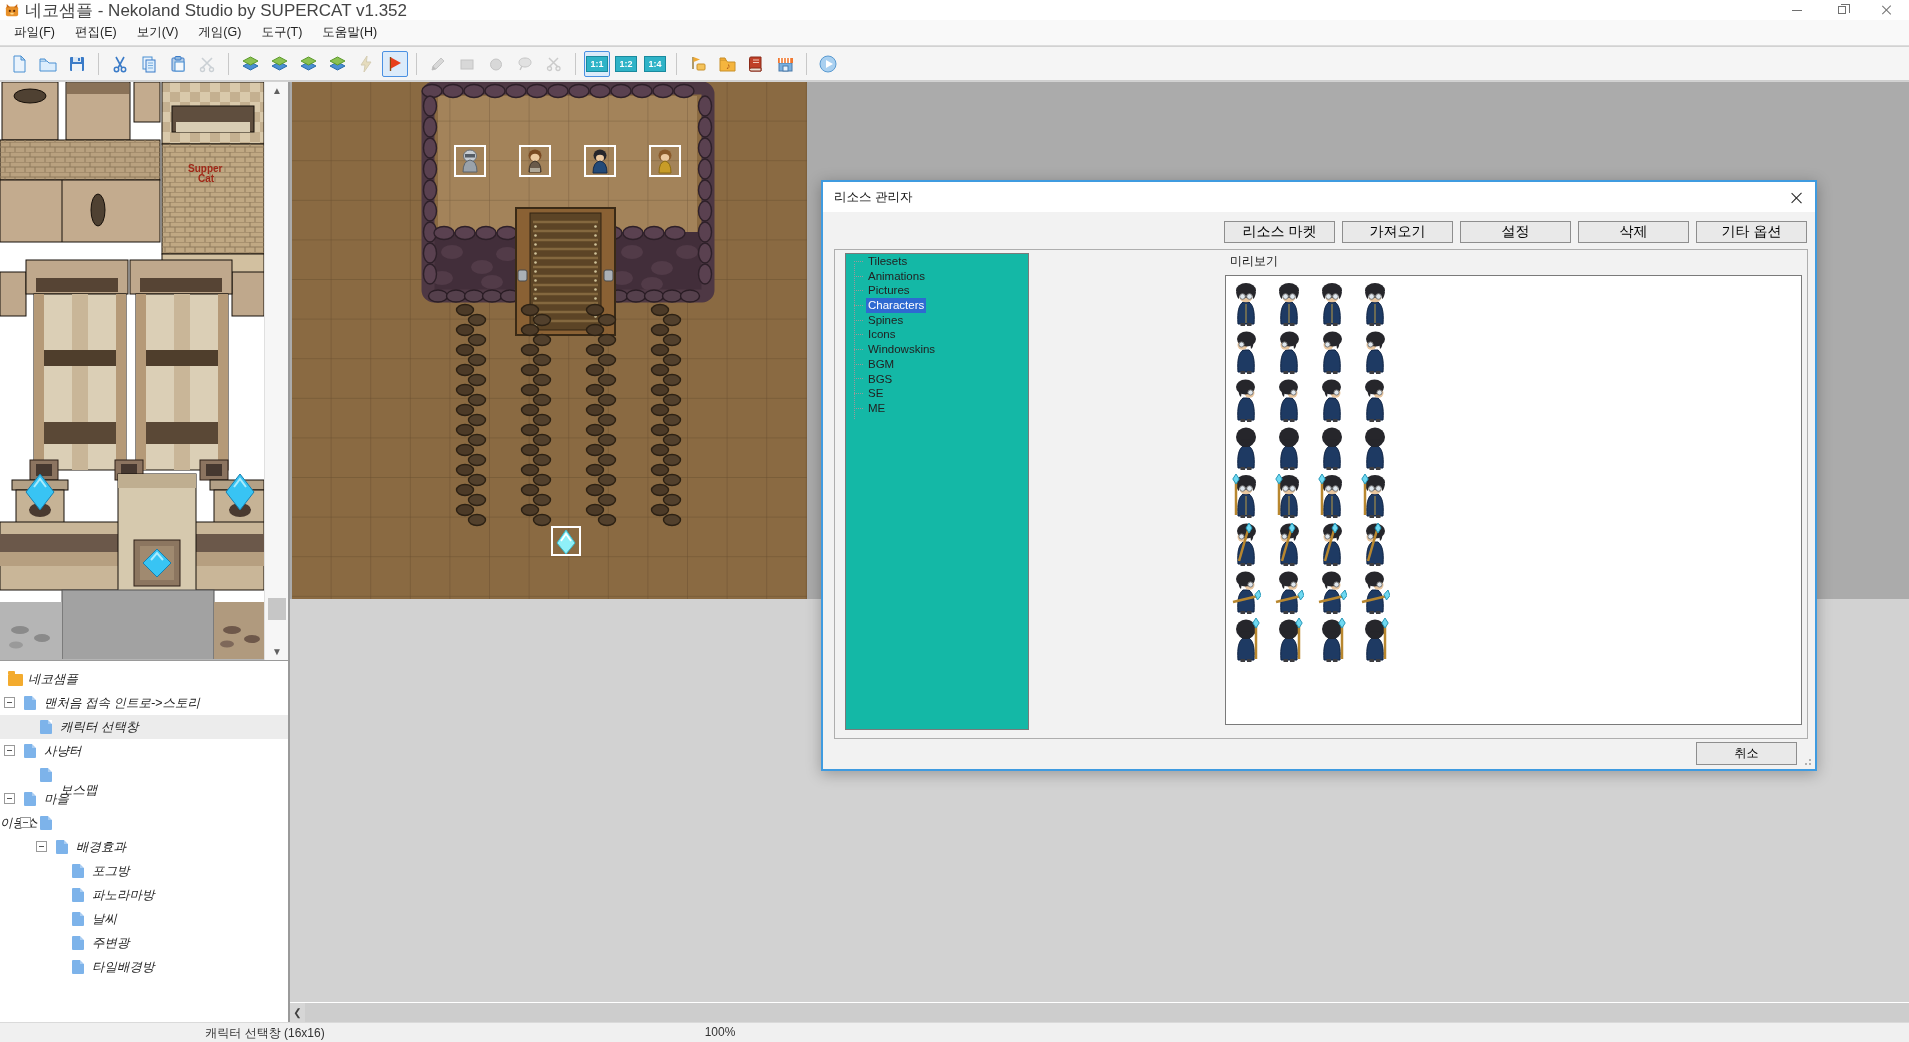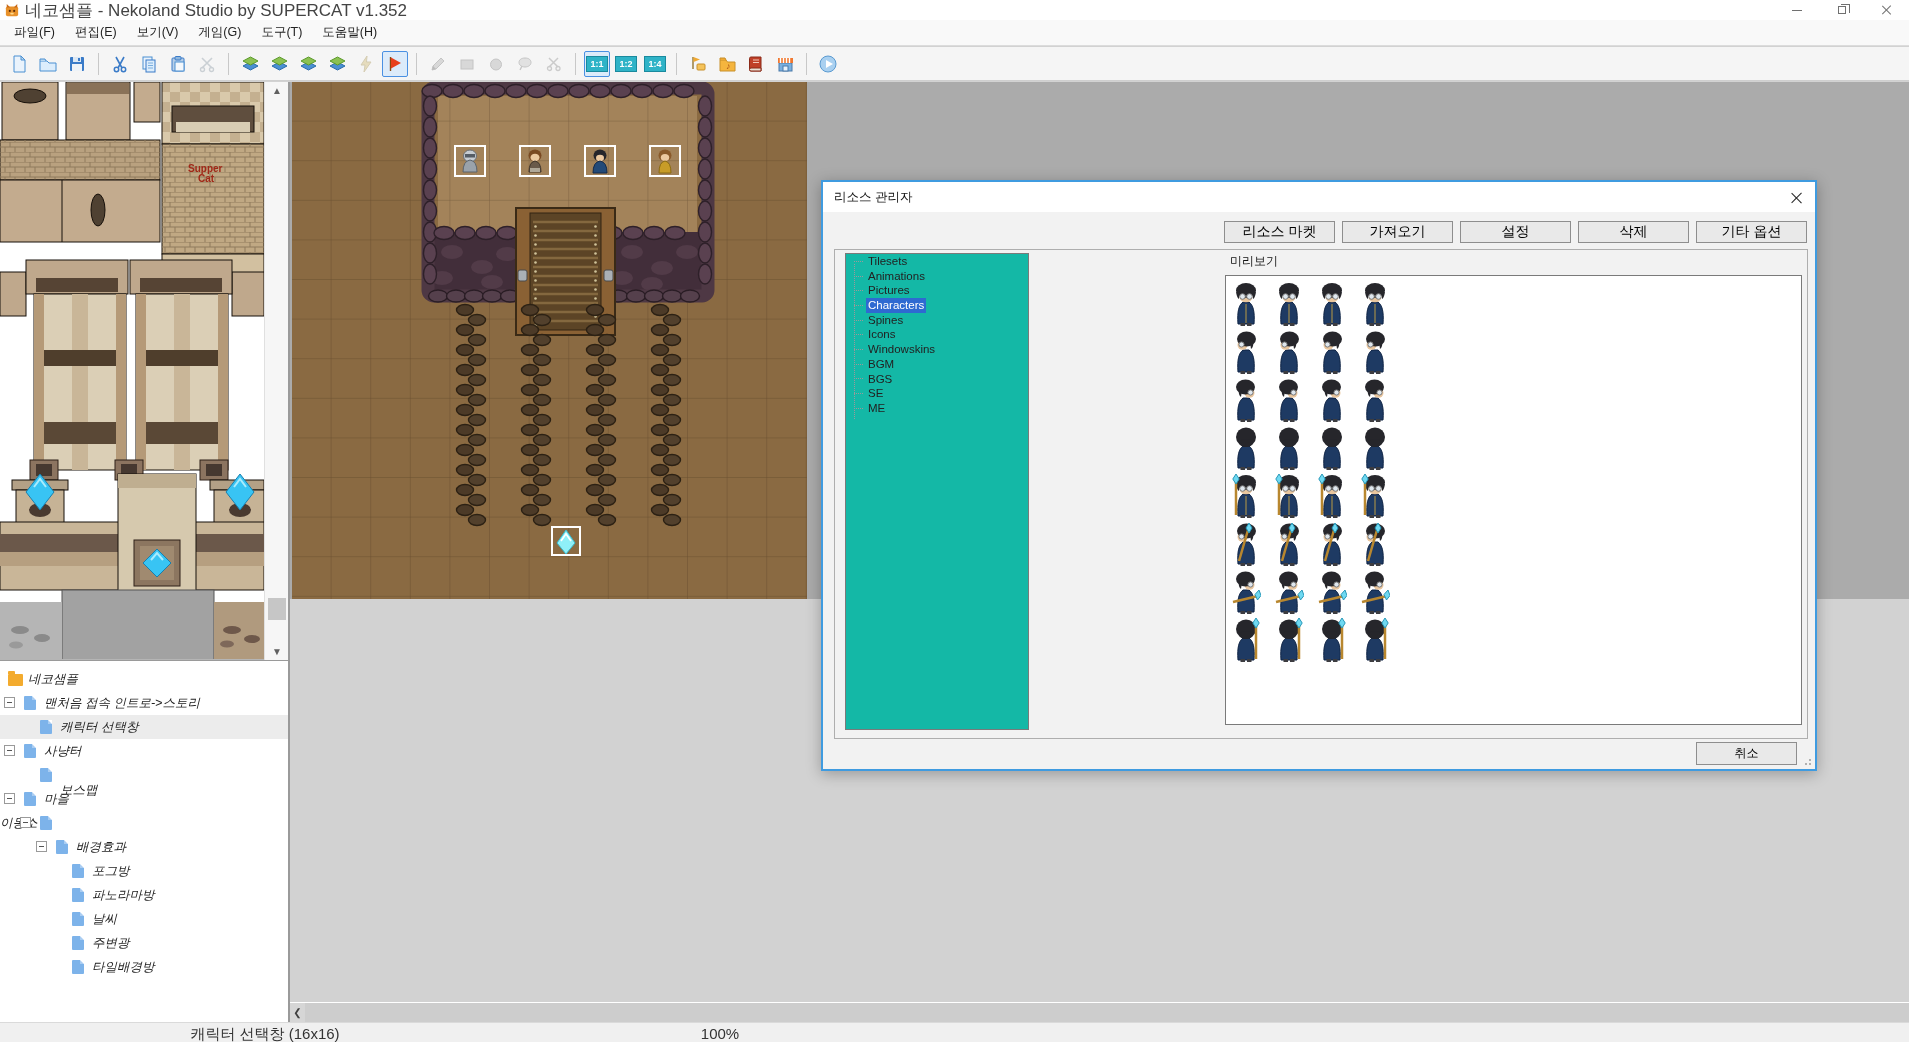--- a/index.html
+++ b/index.html
@@ -48,21 +48,21 @@
   .icon-page::before { content:""; position:absolute; right:0; top:0; border:2.5px solid #fff; border-left-color:#aacdf2; border-bottom-color:#aacdf2; }
 
   
   .canvas-area { position:absolute; left:290px; top:82px; width:1619px; height:920px; background:#d2d2d2; }
   .canvas-darkband { position:absolute; left:0; top:0; width:1619px; height:517px; background:#ababab; }
   .map-svg { position:absolute; left:2px; top:0; }
   .h-scrollbar { position:absolute; left:290px; top:1002px; width:1619px; height:20px; background:#cdcdcd; border-top:1px solid #ffffff; z-index:5; }
   .h-sb-btn { position:absolute; left:0; top:0; width:15px; height:19px; background:#d6d6d6; color:#404040; font-size:10px; display:flex; align-items:center; justify-content:center; }
 
   
-  .statusbar { position:absolute; left:0; top:1022px; width:1909px; height:20px; background:#f0f0f0; border-top:1px solid #dadada; z-index:60; font-size:15px; color:#333; }
+  .statusbar { position:absolute; left:0; top:1022px; width:1909px; height:20px; background:#f0f0f0; border-top:1px solid #dadada; z-index:60; font-size:12px; color:#333; }
   .status-cell-1 { position:absolute; left:0; top:2px; width:530px; text-align:center; }
   .status-cell-2 { position:absolute; left:530px; top:2px; width:380px; text-align:center; }
 
   
   .dialog { position:absolute; left:821px; top:180px; width:996px; height:591px; background:#f2f2f2; border:2px solid #3f9be0; box-shadow:0 3px 14px rgba(0,0,0,.28); z-index:100; }
   .dialog-titlebar { position:absolute; left:0; top:0; width:100%; height:30px; background:#ffffff; display:flex; align-items:center; }
   .dialog-title { margin-left:11px; font-size:12.5px; color:#111; }
   .dialog-close { position:absolute; right:8px; top:4px; width:22px; height:22px; display:flex; align-items:center; justify-content:center; }
   .dlg-x { position:relative; width:11px; height:11px; }
   .dlg-x::before,.dlg-x::after { content:""; position:absolute; left:5px; top:-1px; width:1.4px; height:14px; background:#222; }

